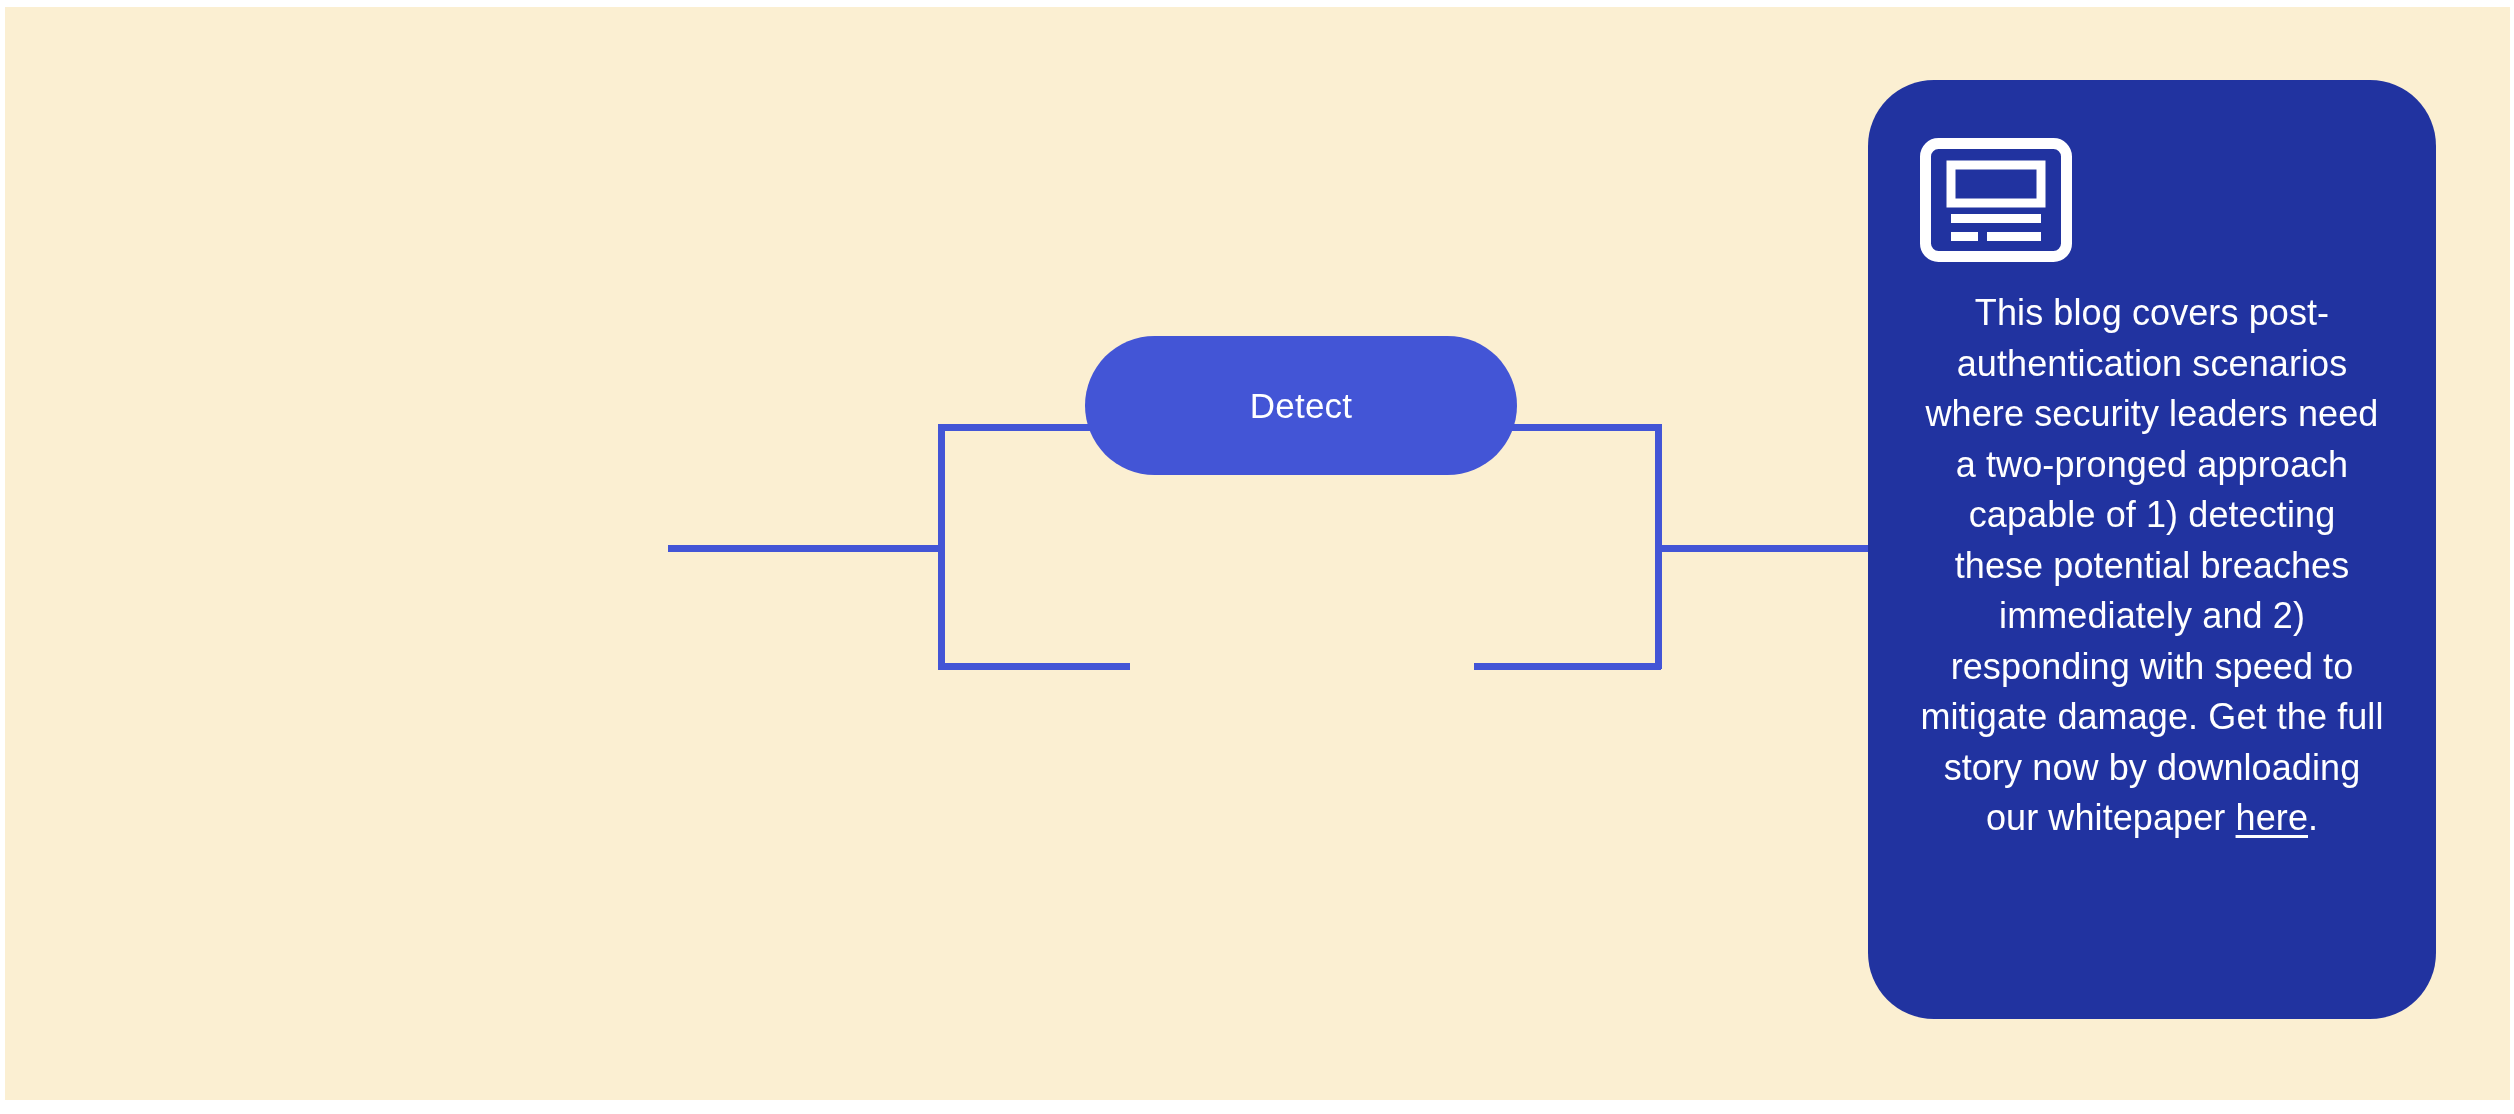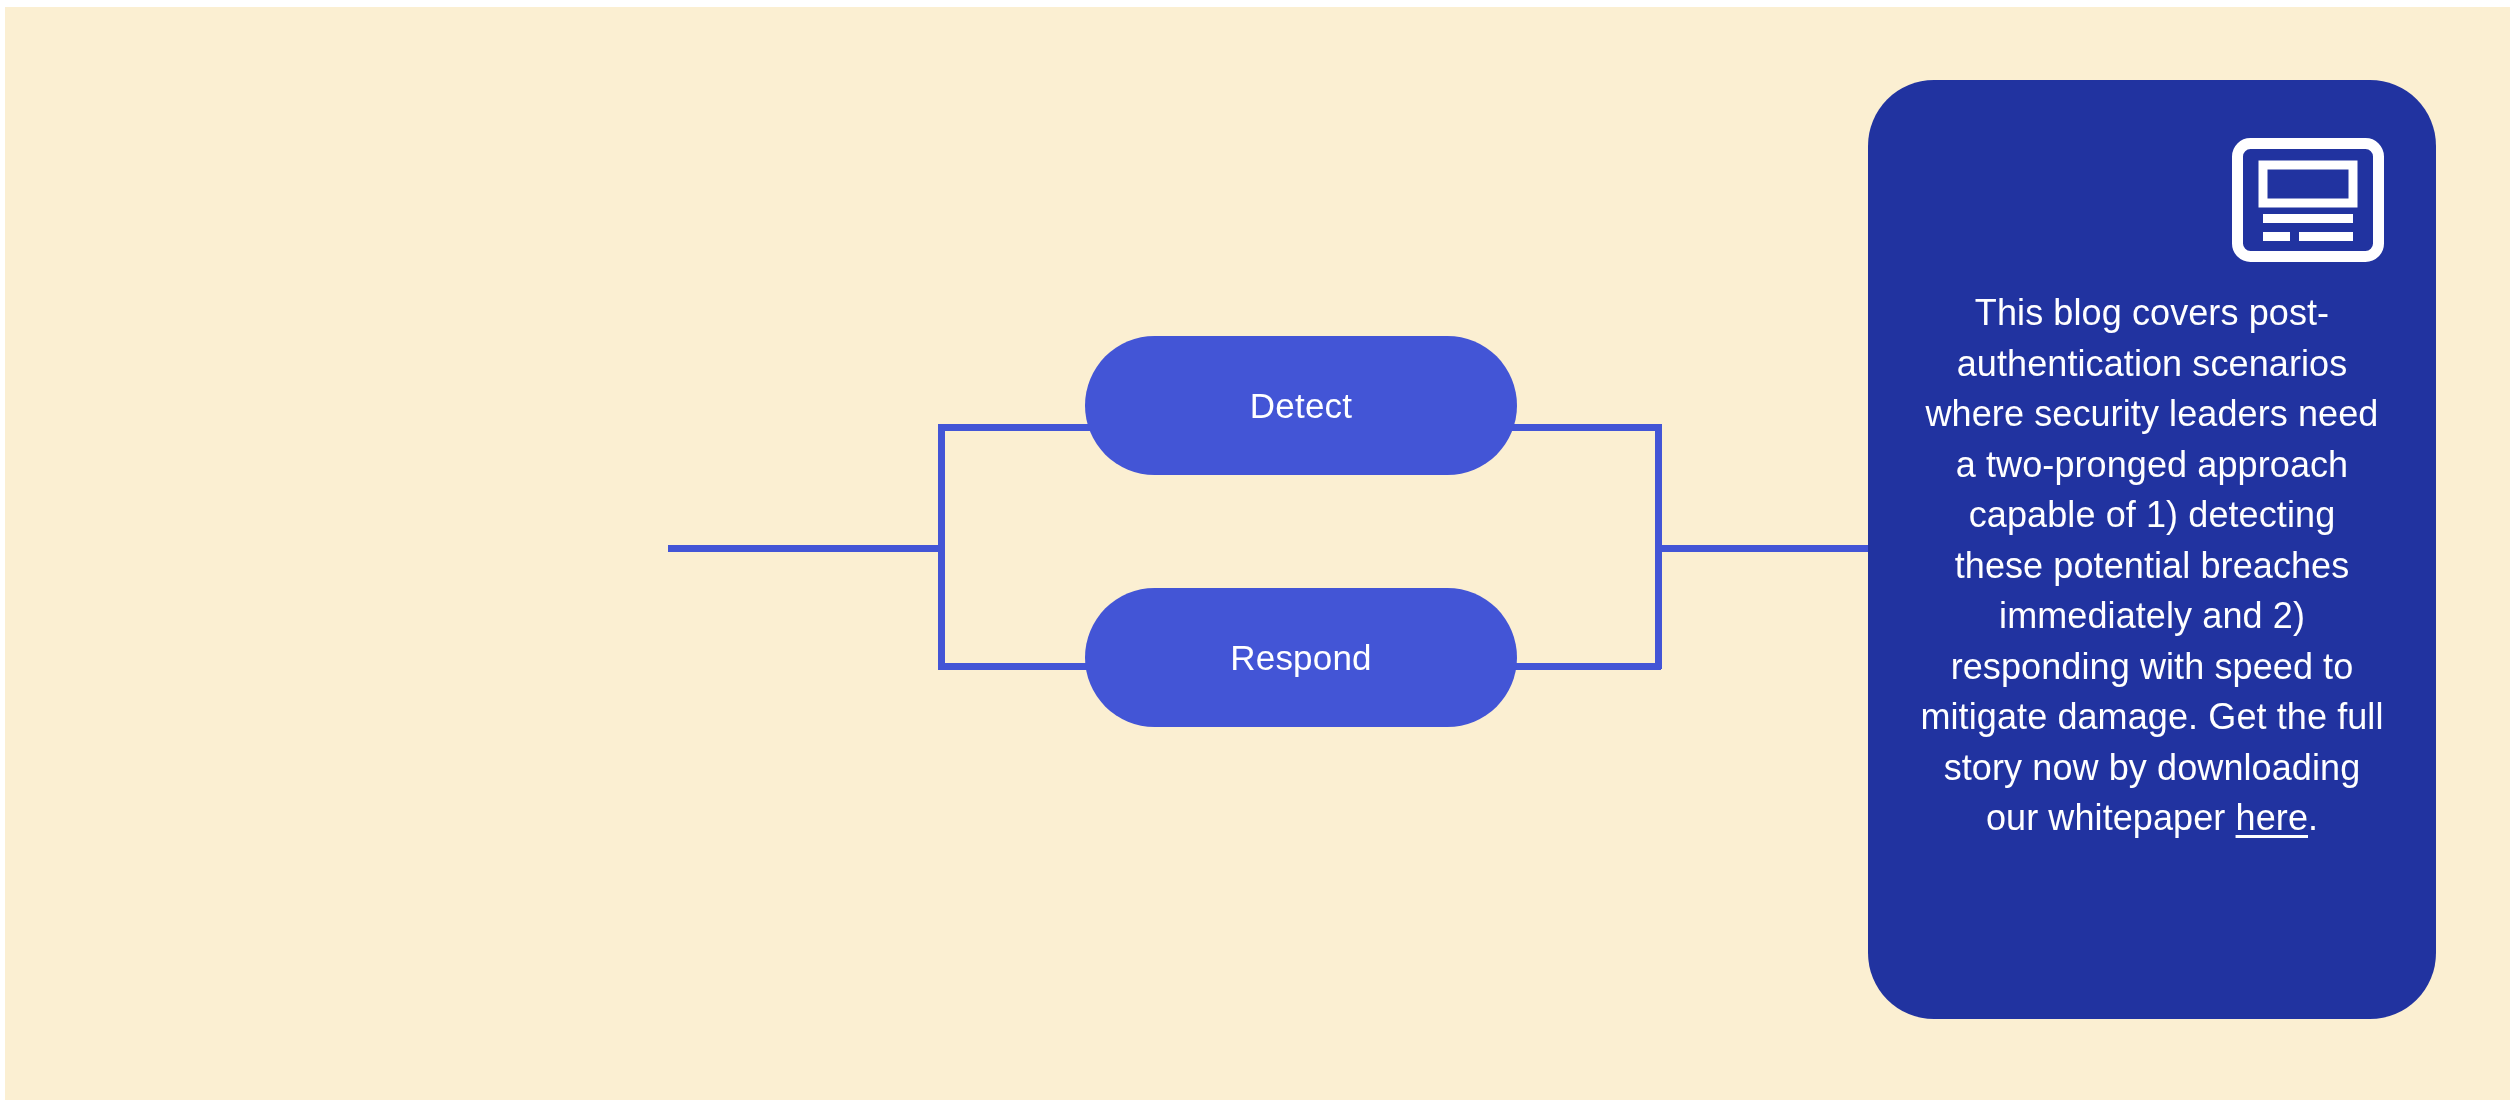--- a/index.html
+++ b/index.html
@@ -86,21 +86,21 @@
     left: 1868px;
     top: 80px;
     width: 568px;
     height: 939px;
     background: #2133A0;
     border-radius: 66px;
     box-sizing: border-box;
     padding: 58px 52px 40px 52px;
     display: flex;
     flex-direction: column;
-    align-items: flex-end;
+    align-items: flex-start;
   }
 
   .card-icon {
     width: 152px;
     height: 124px;
     display: block;
     margin-bottom: 26px;
     flex: none;
   }
 
@@ -147,23 +147,20 @@
 
       <line x1="1655" y1="548" x2="1872" y2="548"></line>
     </g>
   </svg>
 
 
   <div class="pill pill-detect">
     <span>Detect</span>
   </div>
 
-  <div class="pill pill-respond">
-    <span>Respond</span>
-  </div>
 
   <div class="info-card">
 
     <svg class="card-icon" viewBox="0 0 152 124" xmlns="http://www.w3.org/2000/svg">
 
       <rect x="5.5" y="5.5" width="141" height="113" rx="13" ry="13" fill="none" stroke="#ffffff" stroke-width="11"></rect>
 
       <rect x="31" y="27" width="90" height="38" fill="none" stroke="#ffffff" stroke-width="9"></rect>
 
       <rect x="31" y="76" width="90" height="9" fill="#ffffff"></rect>

